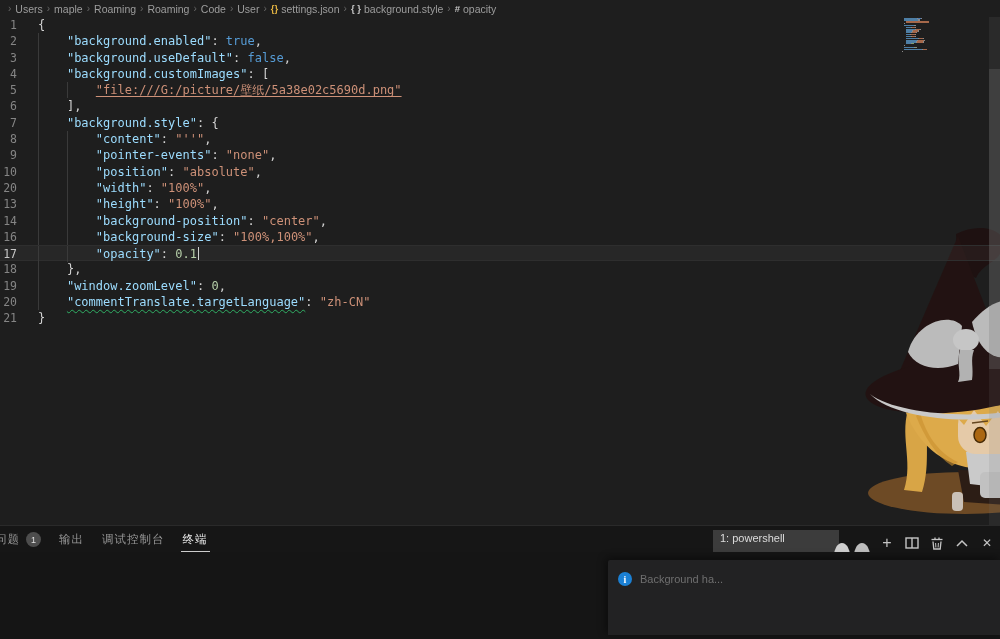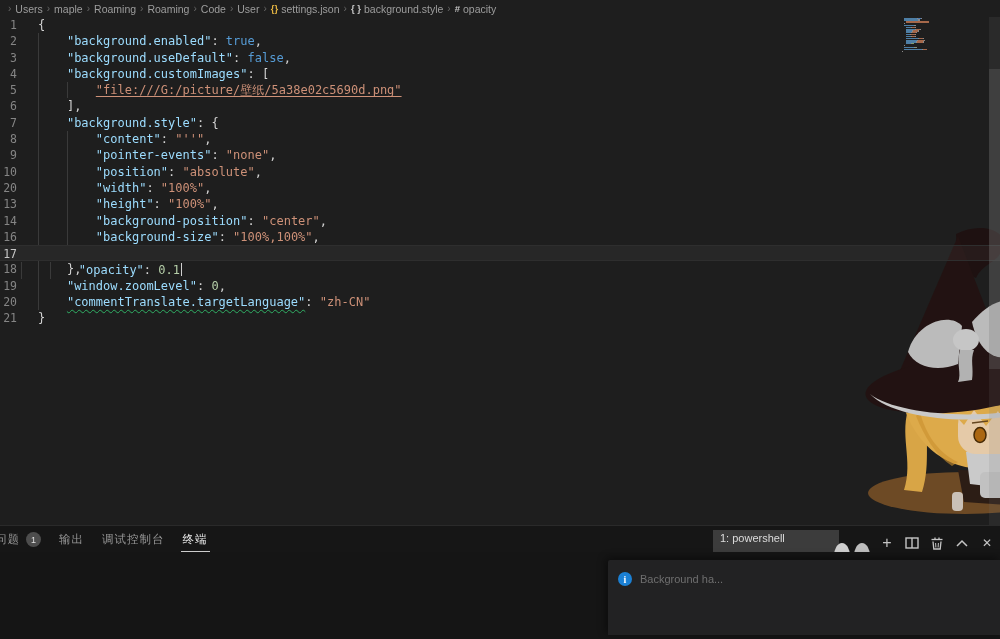--- a/index.html
+++ b/index.html
@@ -16,21 +16,21 @@
     font-family:"Liberation Sans", sans-serif; font-size:10.5px; color:#9d9d9d;
     background:#1e1e1e; z-index:30;
   }
   .bc-sep { color:#666; margin:0 4px; font-size:10px; }
   .bc-item { display:flex; align-items:center; cursor:pointer; }
   .bc-ico { font-weight:bold; font-size:9.5px; margin-right:3px; color:#c5c5c5; }
   .bc-ico.yellow { color:#e2b341; }
   
   .editor { position:absolute; top:17px; left:0; right:0; height:508px; z-index:10; }
   .code-row { display:flex; height:16.3px; line-height:16.3px; font-size:12px; position:relative; }
-  .code-row.active { background:rgba(255,255,255,0.045); border-top:1px solid #2e2e2e; border-bottom:1px solid #2e2e2e; height:16.3px;flex-direction:column; }
+  .code-row.active { background:rgba(255,255,255,0.045); border-top:1px solid #2e2e2e; border-bottom:1px solid #2e2e2e; height:16.3px; }
   .ln { width:17px; flex:none; text-align:right; color:#858585; font-size:11.5px; }
   .code-row.active .ln { color:#c6c6c6; }
   .code { margin-left:21px; white-space:pre; }
   .guide { display:inline-block; width:28.92px; height:16.3px; vertical-align:top; border-left:1px solid #3a3a3a; }
   .tk-key { color:#9cdcfe; }
   .tk-punct { color:#d4d4d4; }
   .tk-str { color:#ce9178; }
   .tk-bool { color:#569cd6; }
   .tk-num { color:#b5cea8; }
   .tk-link { color:#ce9178; text-decoration:underline; text-underline-offset:2px; }

